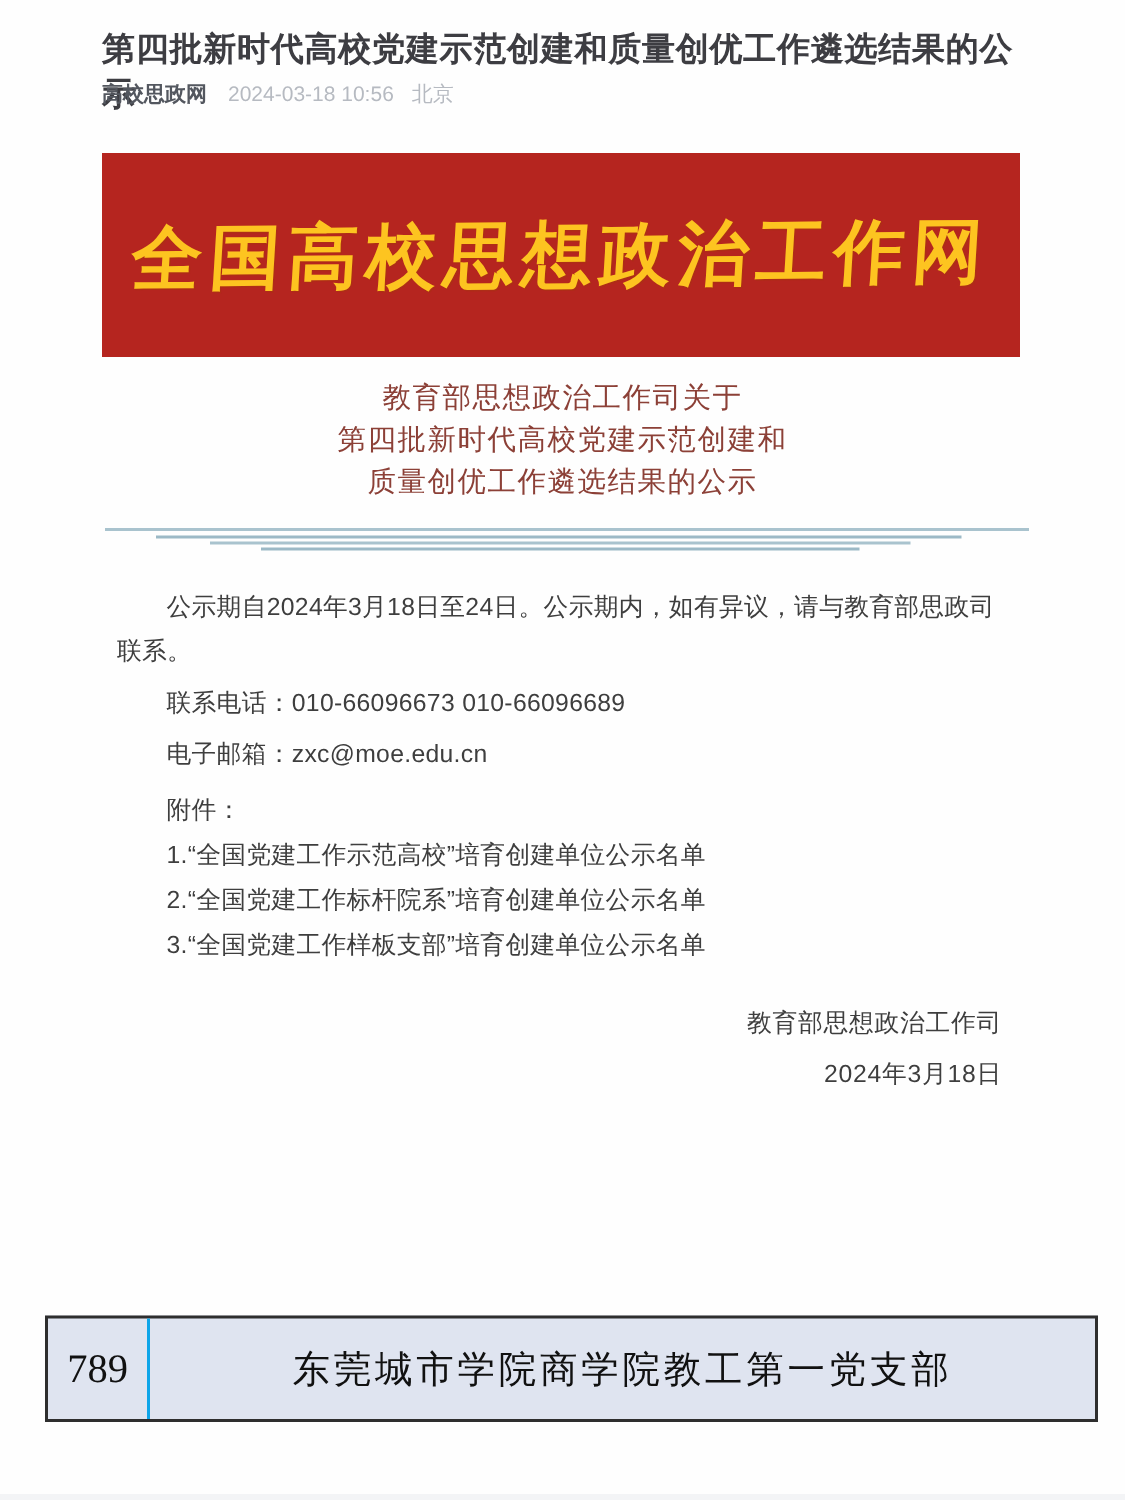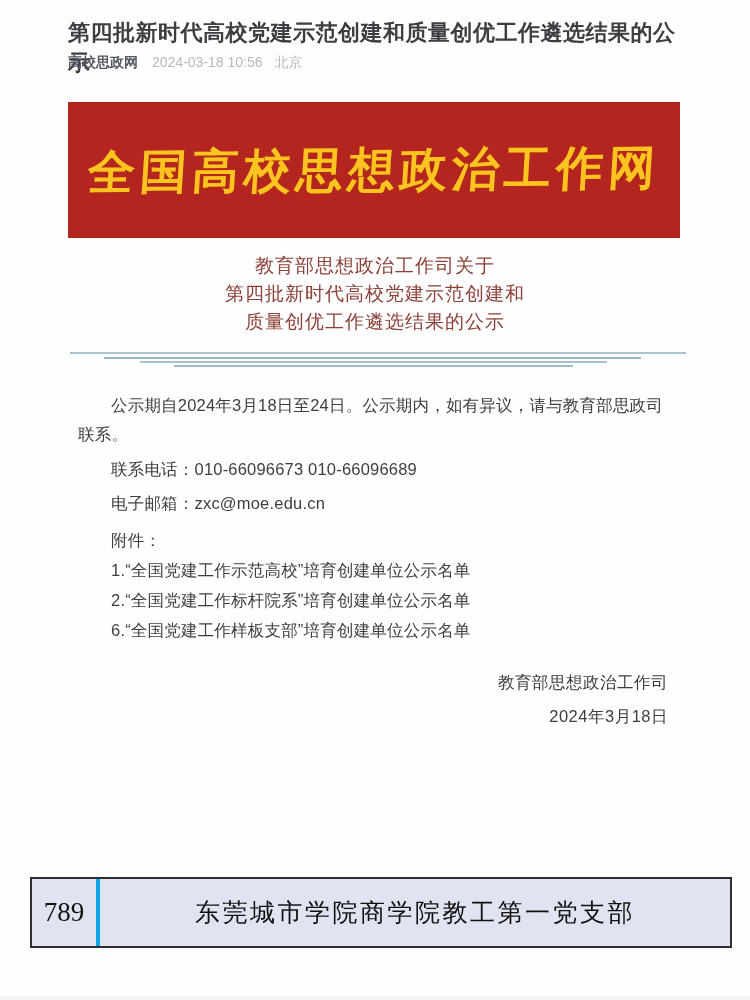--- a/index.html
+++ b/index.html
@@ -69,21 +69,21 @@
   .signature-block { margin-top:20px; text-align:right; padding-right:8px; line-height:34px; }
   .signature-block div { letter-spacing:0.5px; }
 
   
   .entry-table {
     position:absolute; left:30px; top:877px; width:702px; height:71px;
     background:#dfe4f0; border:2px solid #2e2e2e;
     display:flex; font-family:"Liberation Serif", serif; color:#111;
   }
   .entry-no {
-    width:68px; border-right:4px solid #0ea5e9;
+    width:68px; border-right:2px solid #0ea5e9;
     display:flex; align-items:center; justify-content:center;
     font-size:27px;
   }
   .entry-name {
     flex:1; display:flex; align-items:center; justify-content:center;
     font-size:25px; letter-spacing:2.5px;
   }
 
   .bottom-strip { position:absolute; left:0; bottom:0; width:750px; height:4px; background:#f3f4f6; }
 </style>
@@ -115,21 +115,21 @@
     <div class="dl4"></div>
   </div>
 
   <div class="letter">
     <p class="para">公示期自2024年3月18日至24日。公示期内，如有异议，请与教育部思政司联系。</p>
     <p class="contact-line">联系电话：010-66096673 010-66096689</p>
     <p class="contact-line">电子邮箱：zxc@moe.edu.cn</p>
     <p class="attach-label">附件：</p>
     <p class="attach-item">1.“全国党建工作示范高校”培育创建单位公示名单</p>
     <p class="attach-item">2.“全国党建工作标杆院系”培育创建单位公示名单</p>
-    <p class="attach-item">6.“全国党建工作样板支部”培育创建单位公示名单</p>
+    <p class="attach-item">3.“全国党建工作样板支部”培育创建单位公示名单</p>
 
     <div class="signature-block">
       <div>教育部思想政治工作司</div>
       <div>2024年3月18日</div>
     </div>
   </div>
 
   <div class="entry-table">
     <div class="entry-no">789</div>
     <div class="entry-name">东莞城市学院商学院教工第一党支部</div>

